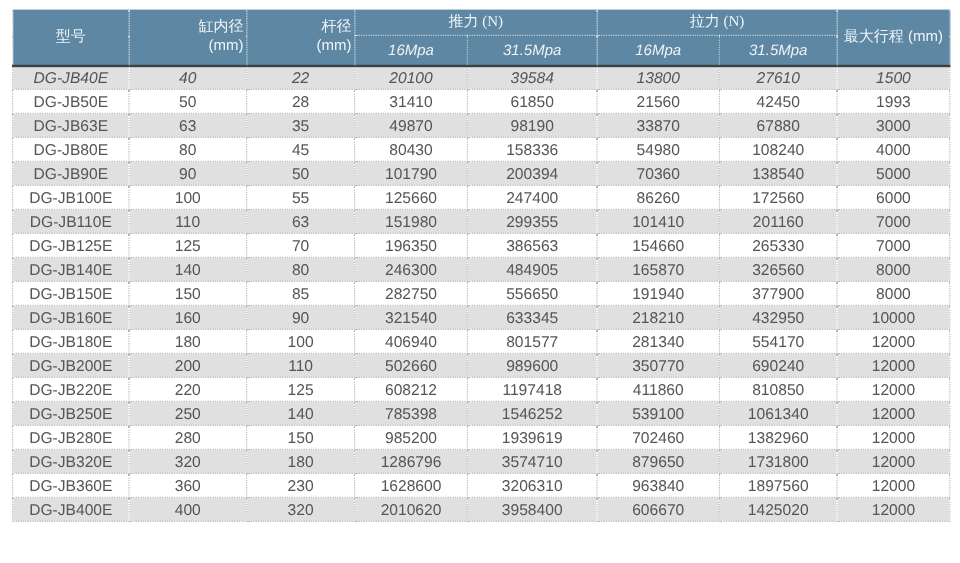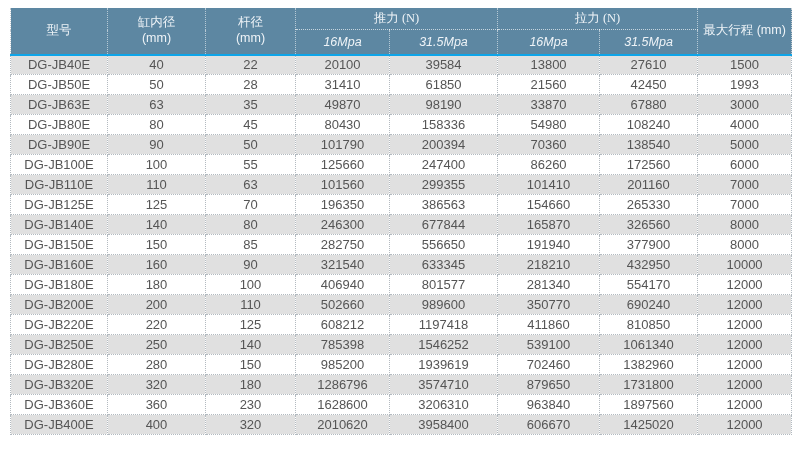--- a/index.html
+++ b/index.html
@@ -31,38 +31,38 @@
     font-weight: normal;
     font-size: 12.5px;
     text-align: center;
     vertical-align: middle;
     border-left: 1px dotted rgba(255,255,255,0.55);
     border-right: 1px dotted rgba(255,255,255,0.55);
     padding: 2px 2px;
   }
   thead tr.group-row th { height: 21px; }
   thead tr.sub-row th { height: 25px; font-style: italic; }
-  thead th.span2 { line-height: 1.25; }
+  thead th.span2 { line-height: 1.25; text-align: right; }
   thead th.group { border-bottom: 1px dotted rgba(255,255,255,0.65); font-family: Liberation Serif, serif; }
   thead th:first-child { border-left: 1px dotted #c3cad0; }
   thead th:last-child { border-right: 1px dotted #c3cad0; }
   
   tbody td {
     height: 20px;
     text-align: center;
     vertical-align: middle;
     color: #555555;
     border: 1px dotted #b3bac0;
     padding: 0 3px;
     background: #ffffff;
     white-space: nowrap;
     overflow: hidden;
   }
   tbody tr.alt td { background: #e0e0e0; }
-  tbody tr:first-child td { border-top: 2px solid #0ea5e9; }
+  tbody tr:first-child td { border-top: 2px solid #404040; font-style: italic; }
 </style>
 </head>
 <body>
 
 <div class="page">
   <div class="table-wrap">
     <table class="spec">
       <colgroup>
         <col style="width:97px">
         <col style="width:98px">
@@ -153,42 +153,42 @@
             <td>125660</td>
             <td>247400</td>
             <td>86260</td>
             <td>172560</td>
             <td>6000</td>
           </tr>
           <tr class="alt">
             <td>DG-JB110E</td>
             <td>110</td>
             <td>63</td>
-            <td>101560</td>
+            <td>151980</td>
             <td>299355</td>
             <td>101410</td>
             <td>201160</td>
             <td>7000</td>
           </tr>
           <tr>
             <td>DG-JB125E</td>
             <td>125</td>
             <td>70</td>
             <td>196350</td>
             <td>386563</td>
             <td>154660</td>
             <td>265330</td>
             <td>7000</td>
           </tr>
           <tr class="alt">
             <td>DG-JB140E</td>
             <td>140</td>
             <td>80</td>
             <td>246300</td>
-            <td>677844</td>
+            <td>484905</td>
             <td>165870</td>
             <td>326560</td>
             <td>8000</td>
           </tr>
           <tr>
             <td>DG-JB150E</td>
             <td>150</td>
             <td>85</td>
             <td>282750</td>
             <td>556650</td>

